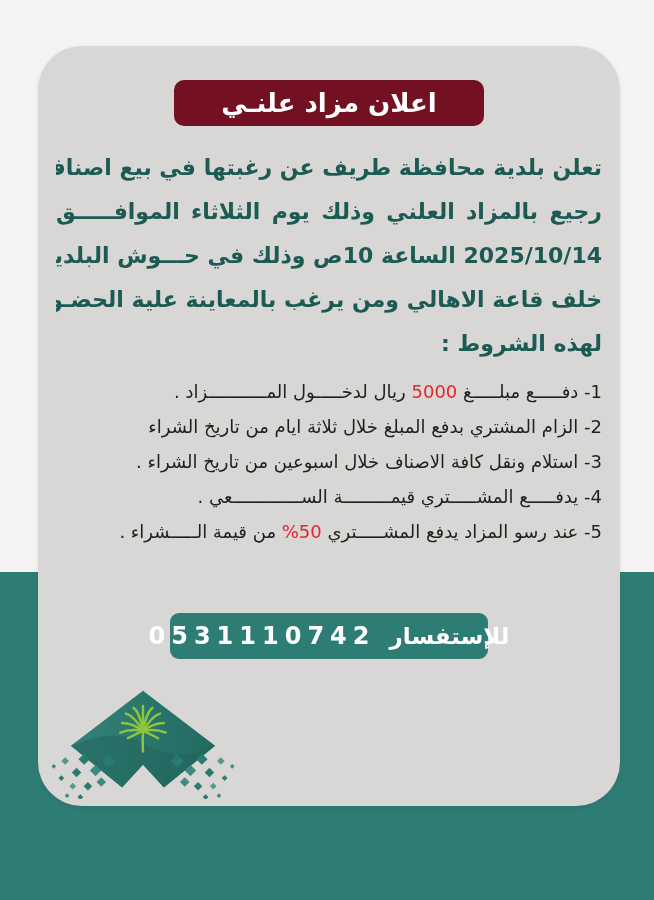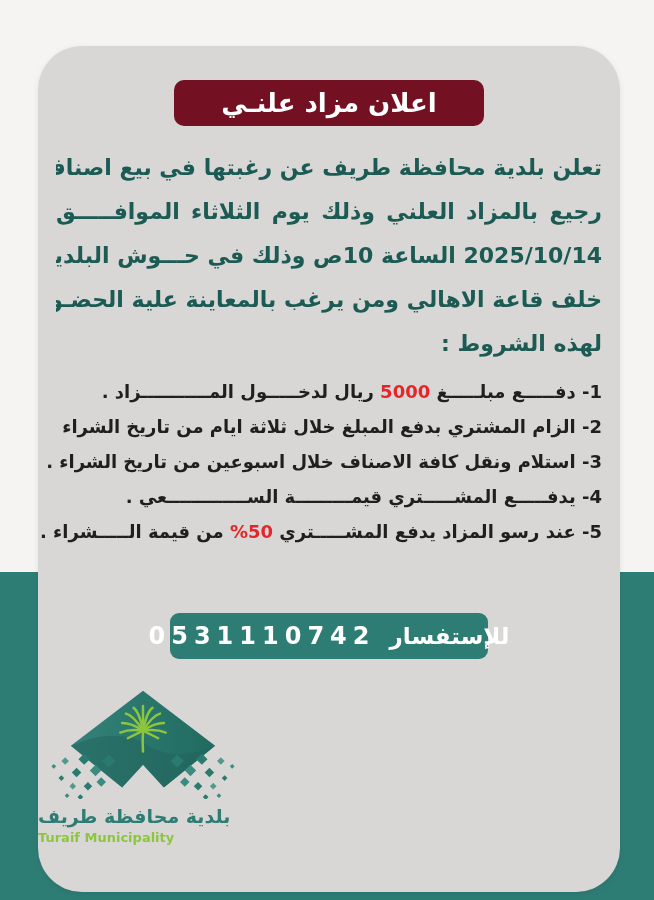--- a/index.html
+++ b/index.html
@@ -5,21 +5,21 @@
   html,body{margin:0;padding:0;}
   body{
     width:654px;height:900px;overflow:hidden;
     font-family:"DejaVu Sans","Liberation Sans",sans-serif;
   }
   .page{
     position:relative;width:654px;height:900px;
     background:linear-gradient(to bottom,#f5f4f2 0,#f5f4f2 572px,#2e7d75 572px,#2e7d75 100%);
   }
   .card{
-    position:absolute;left:38px;top:46px;width:582px;height:846px;
+    position:absolute;left:38px;top:46px;width:582px;height:760px;
     background:#d8d7d5;border-radius:44px;
     box-shadow:0 2px 6px rgba(0,0,0,0.08);
     overflow:hidden;
   }
   .title-banner{
     margin:34px auto 0 auto;width:310px;height:46px;
     background:#731021;border-radius:10px;
     display:flex;align-items:center;justify-content:center;
     color:#ffffff;font-size:26px;font-weight:bold;
   }
@@ -29,21 +29,21 @@
   }
   .intro-line{
     text-align:justify;text-align-last:justify;
     white-space:nowrap;overflow:hidden;
   }
   .intro-line.last{
     text-align:left;text-align-last:right;
   }
   .conditions{
     direction:rtl;margin:8px 18px 16px 18px;
-    color:#1f1f1d;font-weight:bold;font-size:18px;line-height:35px;
+    color:#1f1f1d;font-weight:normal;font-size:18px;line-height:35px;
   }
   .cond-line{white-space:nowrap;text-align:right;}
   .red{color:#e6252a;}
   .phone-banner{
     direction:rtl;margin:64px auto 0 auto;width:318px;height:46px;
     background:#2e7d75;border-radius:9px;
     display:flex;align-items:center;justify-content:center;gap:14px;
     color:#ffffff;font-weight:bold;
   }
   .phone-label{font-size:23px;}

